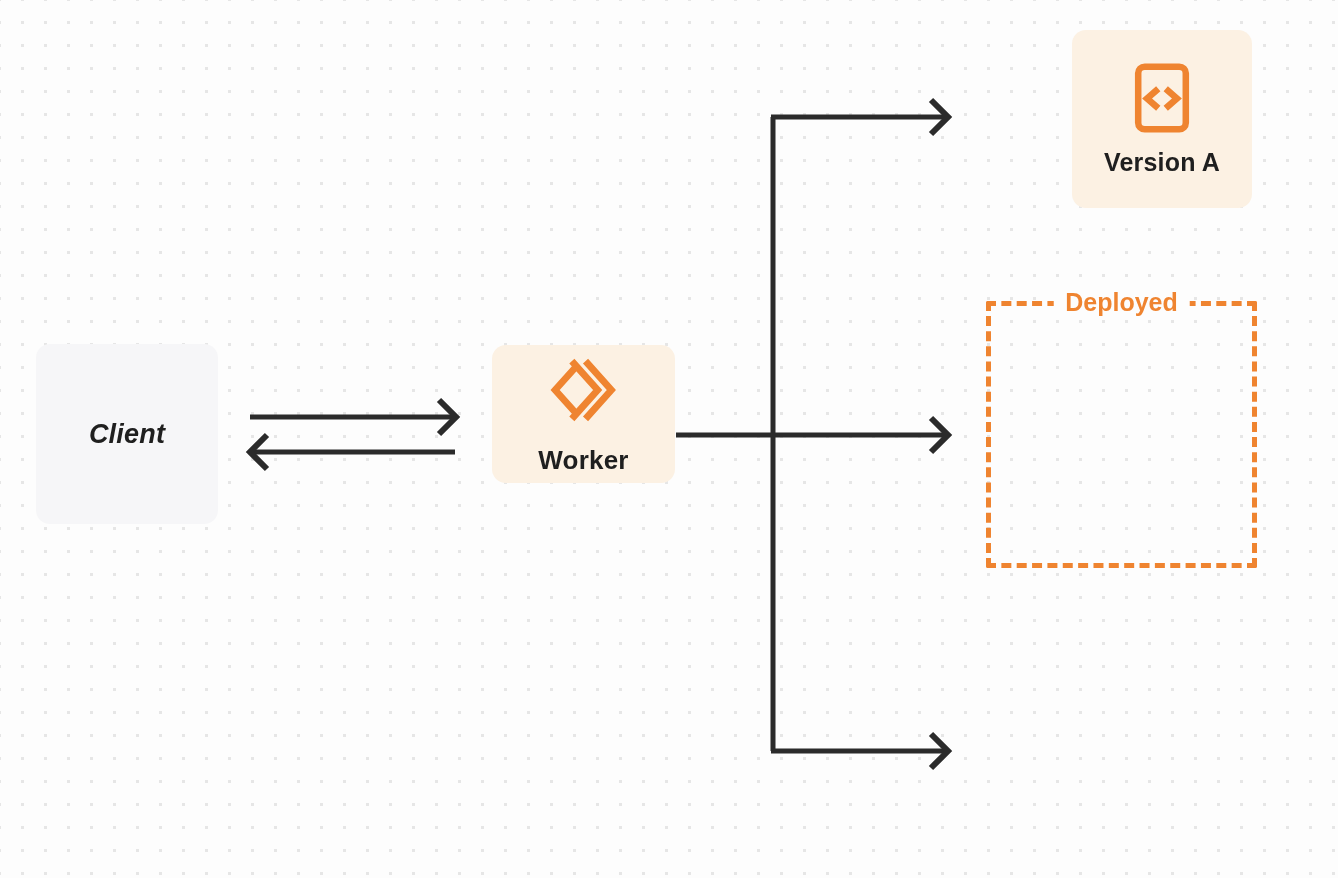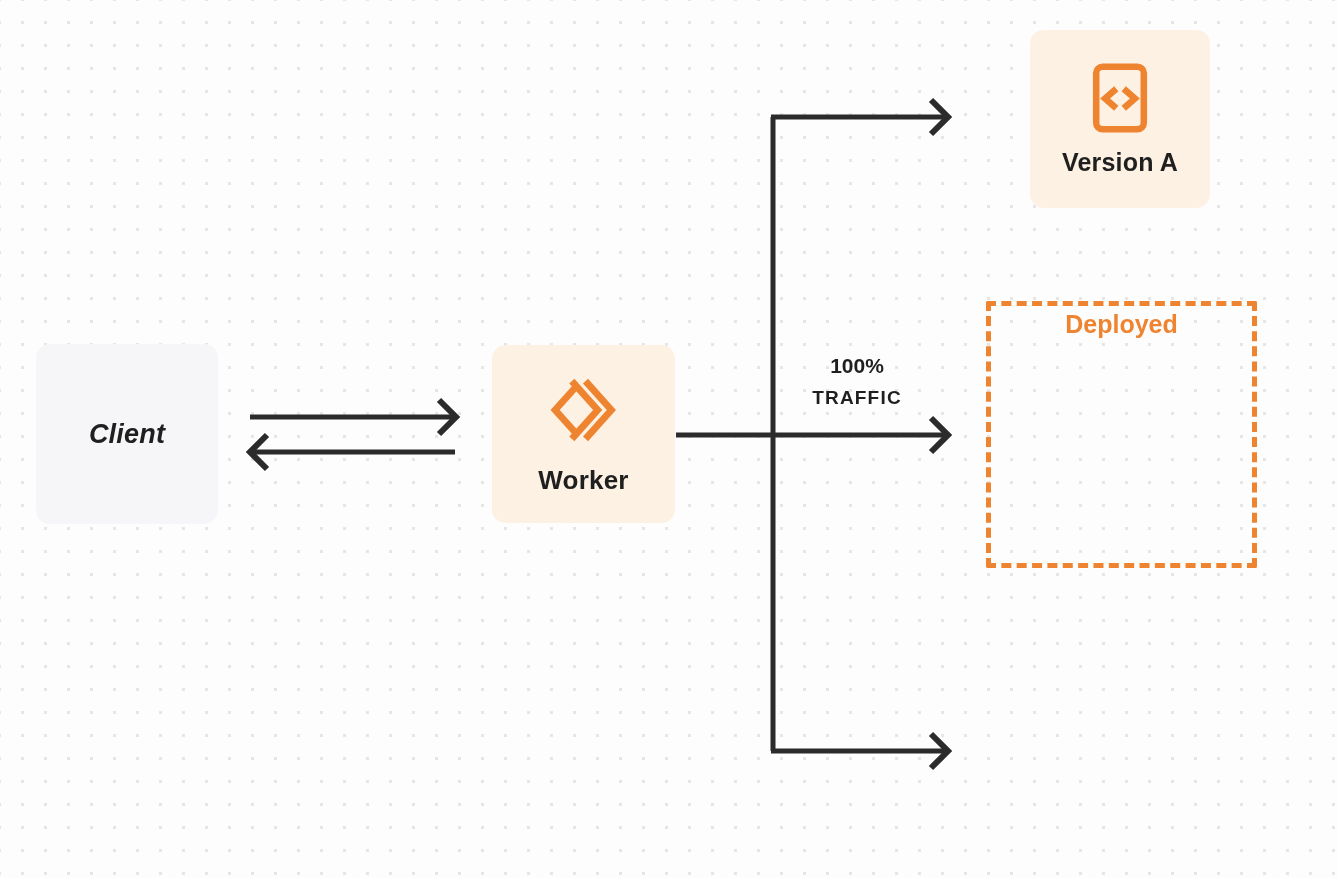--- a/index.html
+++ b/index.html
@@ -40,29 +40,30 @@
     color:var(--ink);
     letter-spacing:.2px;
   }
   .client-box{
     left:36px; top:344px; width:182px; height:180px;
     background:var(--gray-box);
     font-style:italic;
   }
   .client-box .label{font-size:27px;}
   .worker-box{
-    left:492px; top:345px; width:183px; height:178px;
+    left:492px; top:345px; width:183px; height:138px;
     background:var(--cream);
     gap:17px;
   }
   .worker-box .label{font-size:26px;}
   .version-box{
     width:180px; height:178px;
     background:var(--cream);
     gap:14px;
+    margin-left:42px;
   }
   .version-box .label{font-size:25px;}
   .version-a{left:1030px; top:30px;}
   .version-b{left:1030px; top:346px;}
   .version-c{left:1030px; top:662px;}
 
   .arrows{
     position:absolute; left:0; top:0;
     pointer-events:none;
   }
@@ -78,21 +79,20 @@
   .deployed-label{
     position:absolute;
     top:-18px; left:50%;
     transform:translateX(-50%);
     background:var(--page-bg);
     padding:0 12px;
     font-size:25px;
     font-weight:700;
     color:var(--orange);
     white-space:nowrap;
-    margin-top:22px;
   }
   .traffic-label{
     position:absolute;
     left:787px; top:350px; width:140px;
     text-align:center;
     color:var(--ink);
     font-weight:700;
     line-height:1.55;
   }
   .traffic-label .t1{font-size:21px;}
@@ -142,24 +142,20 @@
     <span class="icon-wrap">
       <svg width="76" height="76" viewBox="0 0 100 100">
         <path class="orange-stroke" stroke-width="9" stroke-linejoin="miter" d="M38 21 L12 50 L38 79"></path>
         <path class="orange-stroke" stroke-width="9" stroke-linejoin="miter" d="M34 12 L68 50 L34 88"></path>
         <path class="orange-stroke" stroke-width="9" stroke-linejoin="miter" d="M52 12 L86 50 L52 88"></path>
       </svg>
     </span>
     <div class="label">Worker</div>
   </div>
 
-  <div class="traffic-label">
-    <div class="t1">100%</div>
-    <div class="t2">TRAFFIC</div>
-  </div>
 
   <div class="deployed-frame">
     <div class="deployed-label">Deployed</div>
   </div>
 
   <div class="node version-box version-a">
     <span class="icon-wrap">
       <svg width="56" height="72" viewBox="0 0 60 76">
         <rect class="orange-stroke" stroke-width="7" x="4.5" y="4.5" width="51" height="67" rx="7"></rect>
         <path class="orange-stroke" stroke-width="7" stroke-linejoin="miter" d="M26 28 L14 38.5 L26 49"></path>

